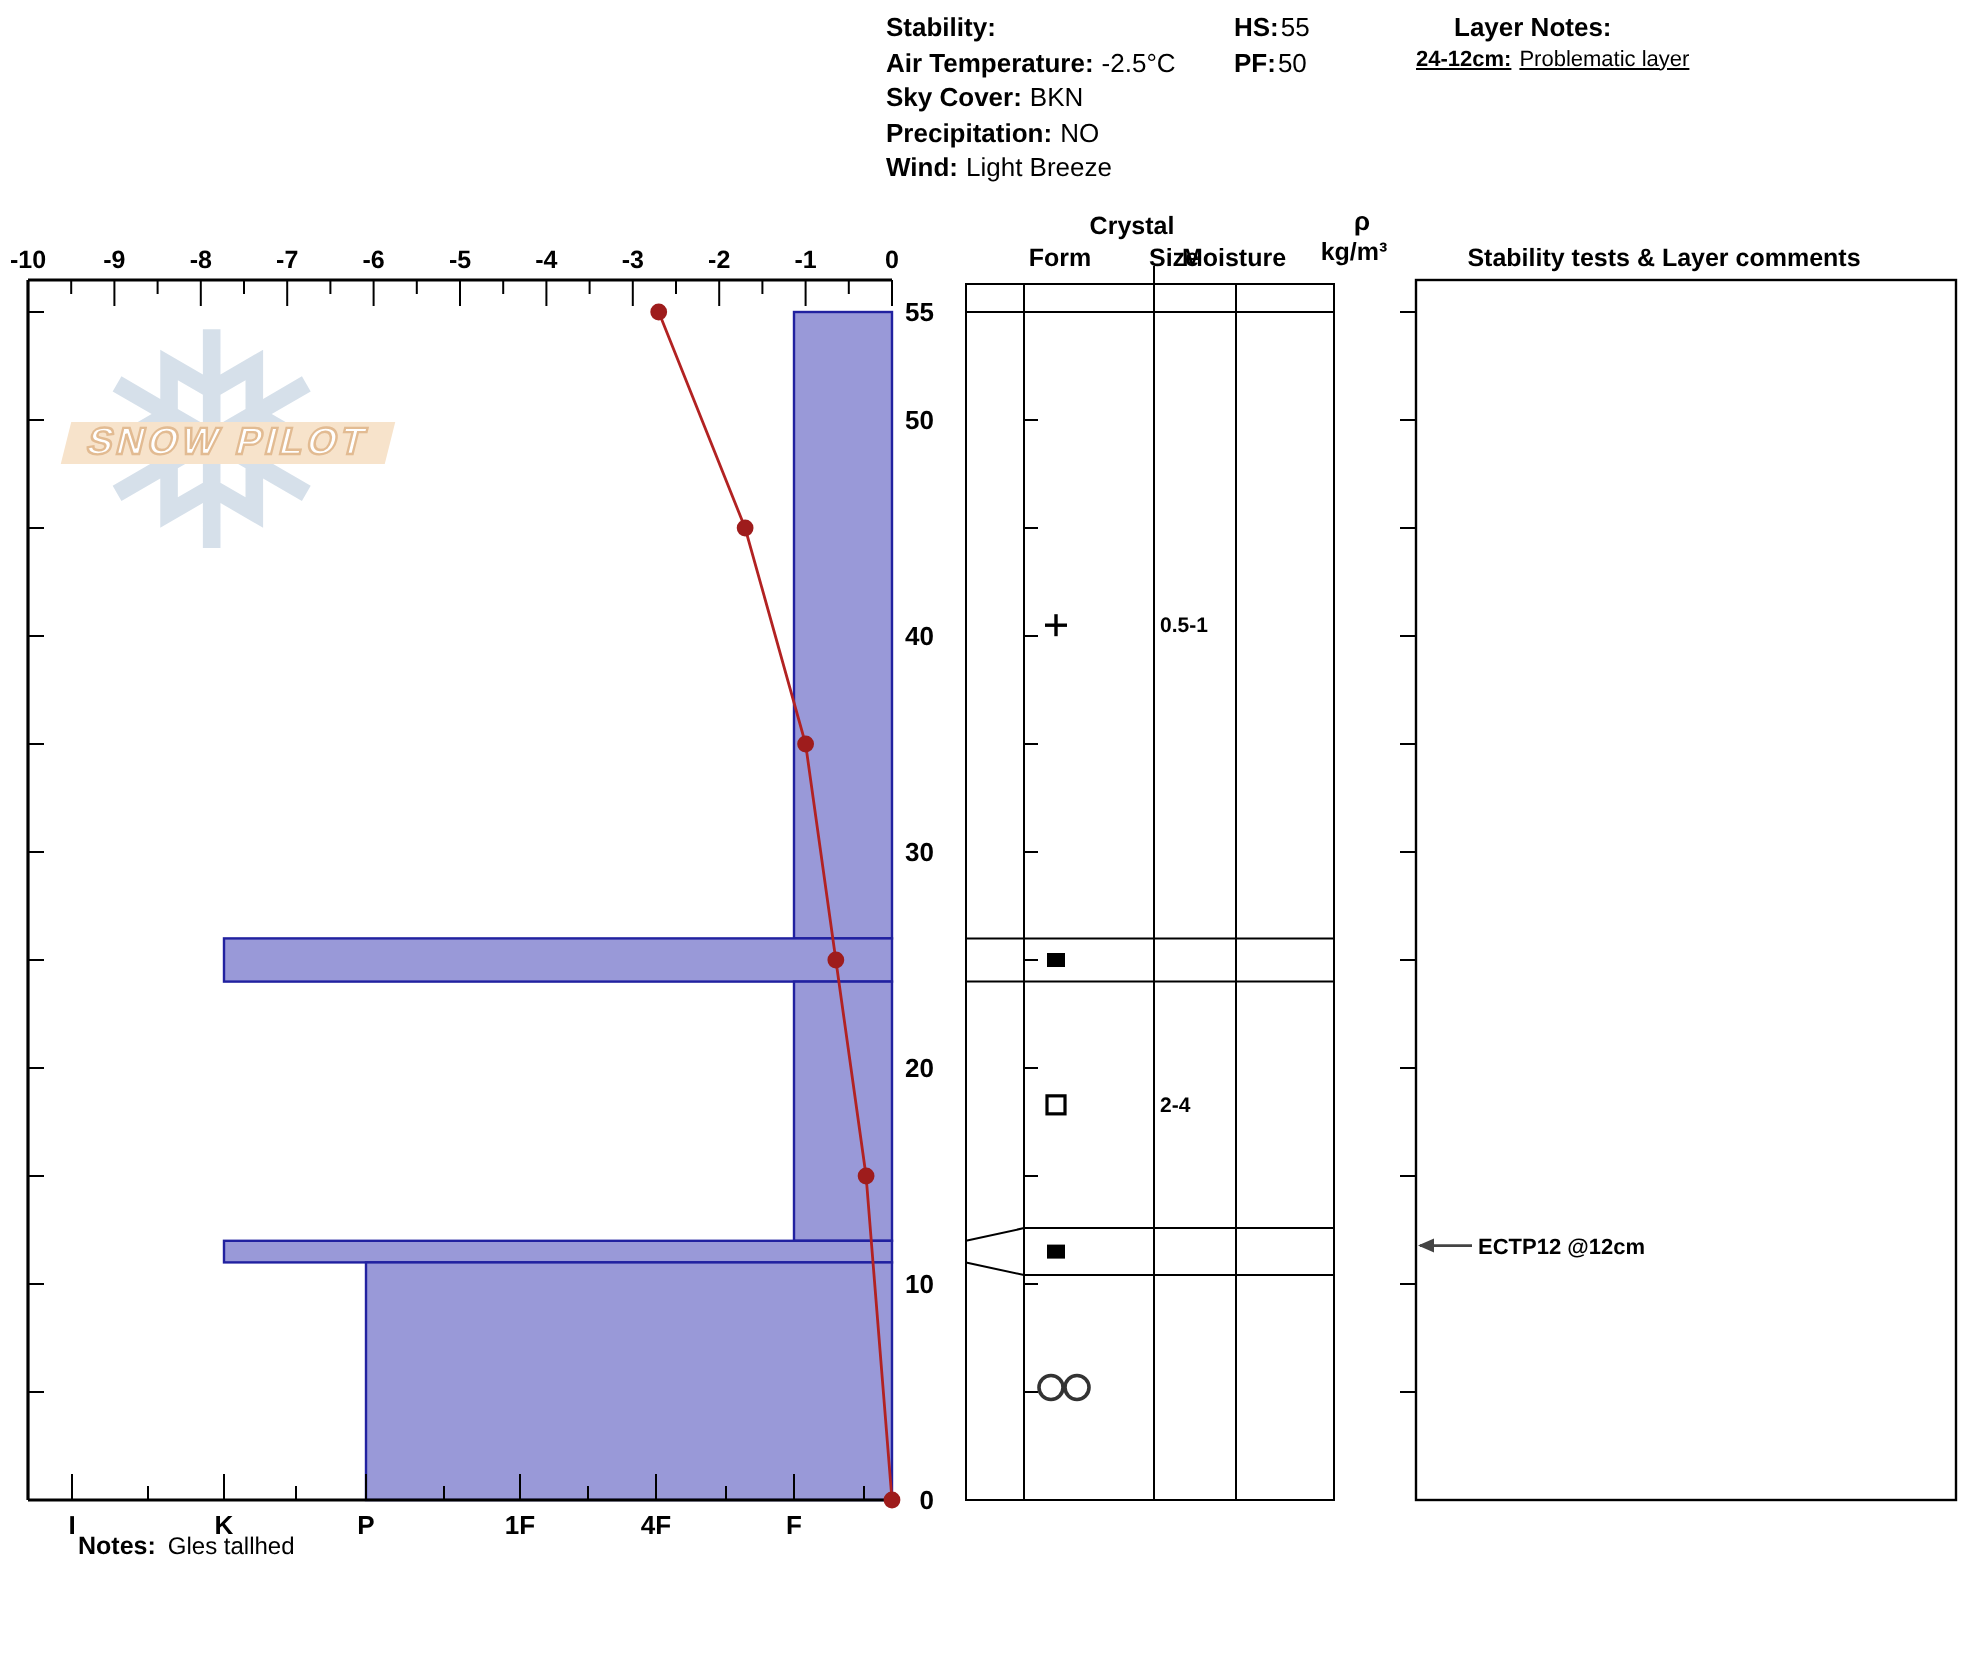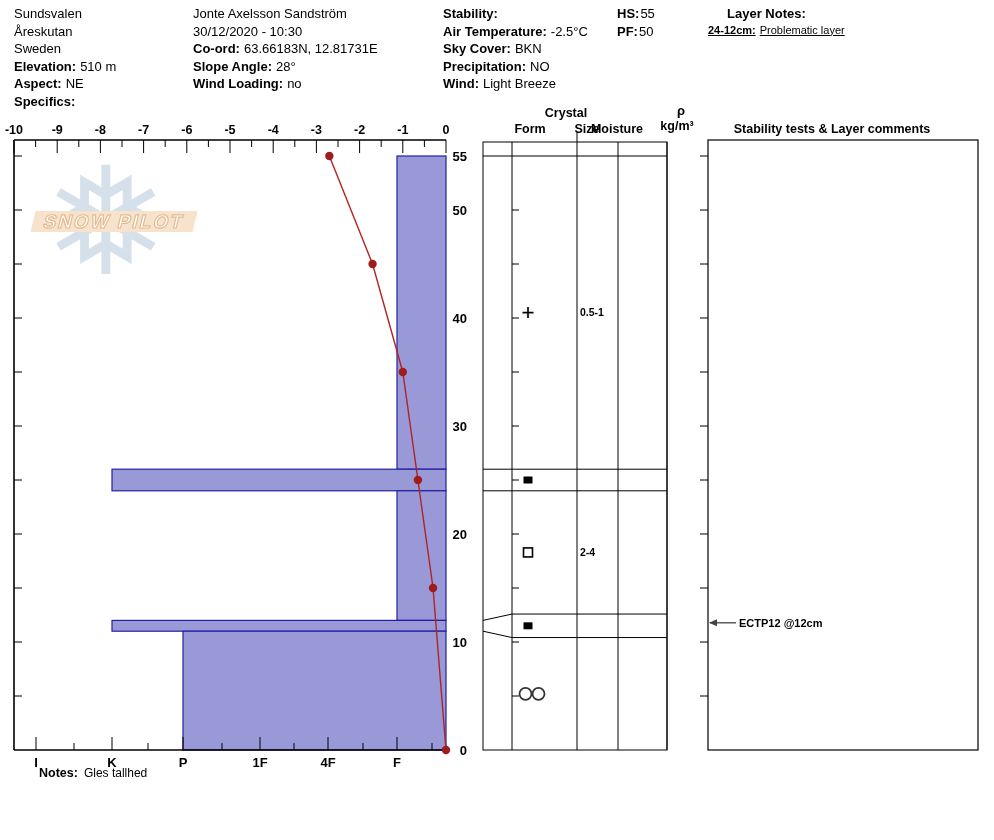--- a/index.html
+++ b/index.html
@@ -34,35 +34,20 @@
     font-size:19px;font-weight:bold;letter-spacing:2px;color:#ffffff;
     -webkit-text-stroke:1.2px #e2bb92;white-space:nowrap;
   }
   svg#chart{position:absolute;left:0;top:0;pointer-events:none;}
 </style>
 </head>
 <body>
 
 <div class="page">
 
-  <div class="info-col" id="col0">
-      <div class="line"><span>Sundsvalen</span></div>
-      <div class="line"><span>Åreskutan</span></div>
-      <div class="line"><span>Sweden</span></div>
-      <div class="line"><b>Elevation:</b><span>510 m</span></div>
-      <div class="line"><b>Aspect:</b><span>NE</span></div>
-      <div class="line"><b>Specifics:</b></div>
-    </div>
-  <div class="info-col" id="col1">
-      <div class="line"><span>Jonte Axelsson Sandström</span></div>
-      <div class="line"><span>30/12/2020 - 10:30</span></div>
-      <div class="line"><b>Co-ord:</b><span>63.66183N, 12.81731E</span></div>
-      <div class="line"><b>Slope Angle:</b><span>28°</span></div>
-      <div class="line"><b>Wind Loading:</b><span>no</span></div>
-    </div>
   <div class="info-col" id="col2">
       <div class="line"><b>Stability:</b></div>
       <div class="line"><b>Air Temperature:</b><span>-2.5°C</span></div>
       <div class="line"><b>Sky Cover:</b><span>BKN</span></div>
       <div class="line"><b>Precipitation:</b><span>NO</span></div>
       <div class="line"><b>Wind:</b><span>Light Breeze</span></div>
     </div>
   <div class="info-col" id="col3">
       <div class="line"><b>HS:</b><span>55</span></div>
       <div class="line"><b>PF:</b><span>50</span></div>

